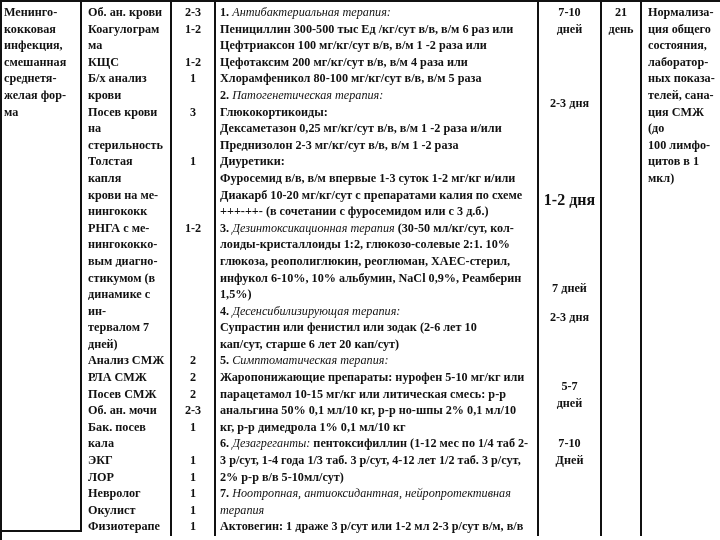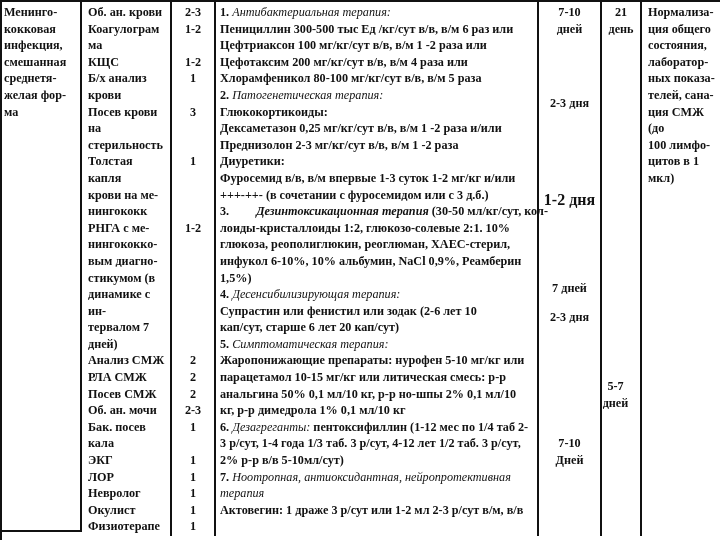--- a/index.html
+++ b/index.html
@@ -115,22 +115,23 @@
       <span class="cell-line">Пенициллин 300-500 тыс Ед /кг/сут в/в, в/м 6 раз или</span>
       <span class="cell-line">Цефтриаксон 100 мг/кг/сут в/в, в/м 1 -2 раза или</span>
       <span class="cell-line">Цефотаксим 200 мг/кг/сут в/в, в/м 4 раза или</span>
       <span class="cell-line">Хлорамфеникол 80-100 мг/кг/сут в/в, в/м 5 раза</span>
       <span class="cell-line"><span>2. </span><span class="it" style="font-weight: normal;">Патогенетическая терапия:</span><span></span></span>
       <span class="cell-line">Глюкокортикоиды:</span>
       <span class="cell-line">Дексаметазон 0,25 мг/кг/сут в/в, в/м 1 -2 раза и/или</span>
       <span class="cell-line">Преднизолон 2-3 мг/кг/сут в/в, в/м 1 -2 раза</span>
       <span class="cell-line">Диуретики:</span>
       <span class="cell-line">Фуросемид в/в, в/м впервые 1-3 суток 1-2 мг/кг и/или</span>
+      <span class="cell-line">Диакарб 10-20 мг/кг/сут с препаратами калия по схеме</span>
       <span class="cell-line">+++-++- (в сочетании с фуросемидом или с 3 д.б.)</span>
-      <span class="cell-line"><span>3. </span><span class="it" style="font-weight: bold; margin-left: 24px;">Дезинтоксикационная терапия</span><span> (30-50 мл/кг/сут, кол-</span></span>
+      <span class="cell-line"><span>3. </span><span class="it" style="font-weight: normal;">Дезинтоксикационная терапия</span><span> (30-50 мл/кг/сут, кол-</span></span>
       <span class="cell-line">лоиды-кристаллоиды 1:2, глюкозо-солевые 2:1. 10%</span>
       <span class="cell-line">глюкоза, реополиглюкин, реоглюман, ХАЕС-стерил,</span>
       <span class="cell-line">инфукол 6-10%, 10% альбумин, NaCl 0,9%, Реамберин</span>
       <span class="cell-line">1,5%)</span>
       <span class="cell-line"><span>4. </span><span class="it" style="font-weight: normal;">Десенсибилизирующая терапия:</span><span></span></span>
       <span class="cell-line">Супрастин  или фенистил  или зодак (2-6 лет 10</span>
       <span class="cell-line">кап/сут, старше 6 лет 20 кап/сут)</span>
       <span class="cell-line"><span>5. </span><span class="it" style="font-weight: normal;">Симптоматическая терапия:</span><span></span></span>
       <span class="cell-line">Жаропонижающие препараты: нурофен 5-10 мг/кг или</span>
       <span class="cell-line">парацетамол 10-15 мг/кг или литическая смесь: р-р</span>
@@ -154,21 +155,21 @@
       </div>
       <div class="abs center" style="left: 0px; width: 61px; top: 192px; font-weight: bold; font-size: 16px; line-height: 16.6px;">
         <span class="cell-line">1-2 дня</span>
       </div>
       <div class="abs center" style="left: 0px; width: 61px; top: 280px; font-weight: bold; font-size: 12.2px; line-height: 16.6px;">
         <span class="cell-line">7 дней</span>
       </div>
       <div class="abs center" style="left: 0px; width: 61px; top: 309px; font-weight: bold; font-size: 12.2px; line-height: 16.6px;">
         <span class="cell-line">2-3 дня</span>
       </div>
-      <div class="abs center" style="left: 0px; width: 61px; top: 378px; font-weight: bold; font-size: 12.2px; line-height: 16.6px; padding-left: 46px;">
+      <div class="abs center" style="left: 0px; width: 61px; top: 378px; font-weight: bold; font-size: 12.2px; line-height: 16.6px;">
         <span class="cell-line">5-7</span>
         <span class="cell-line">дней</span>
       </div>
       <div class="abs center" style="left: 0px; width: 61px; top: 435px; font-weight: bold; font-size: 12.2px; line-height: 16.6px;">
         <span class="cell-line">7-10</span>
         <span class="cell-line">Дней</span>
       </div>
     </div>
 
   <div class="col center" id="col-total" style="left:602px;width:38px">

